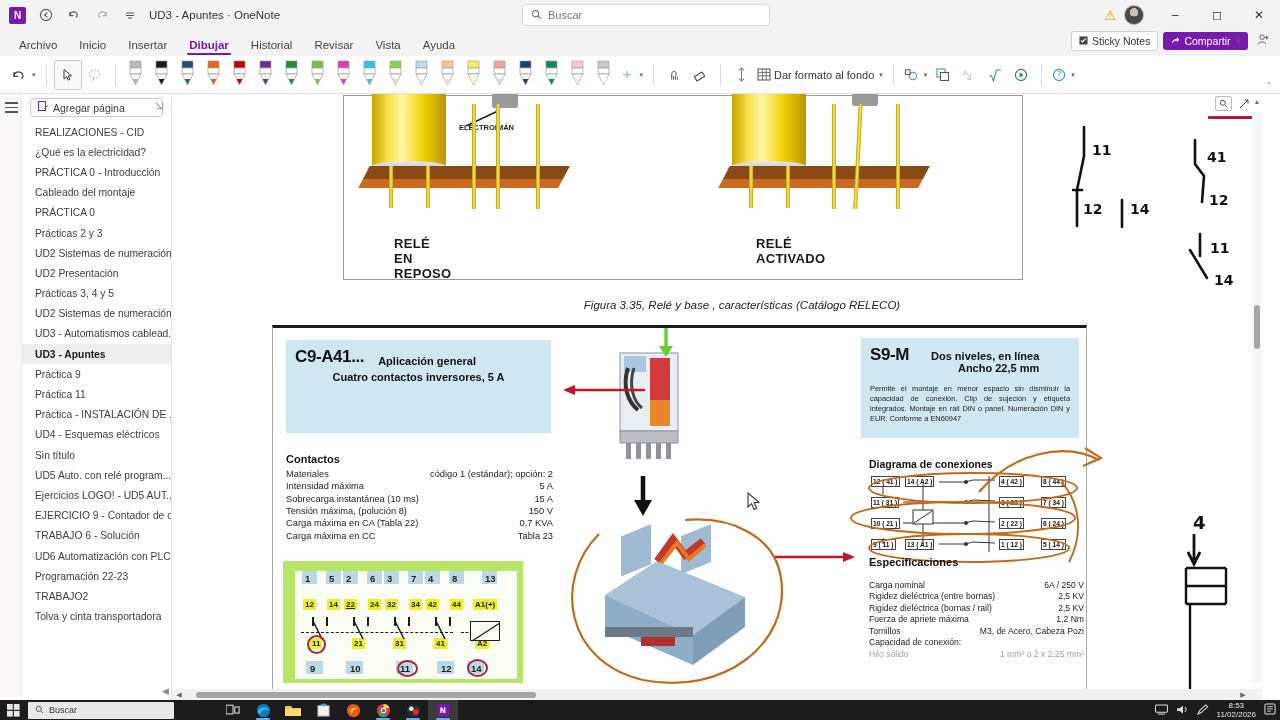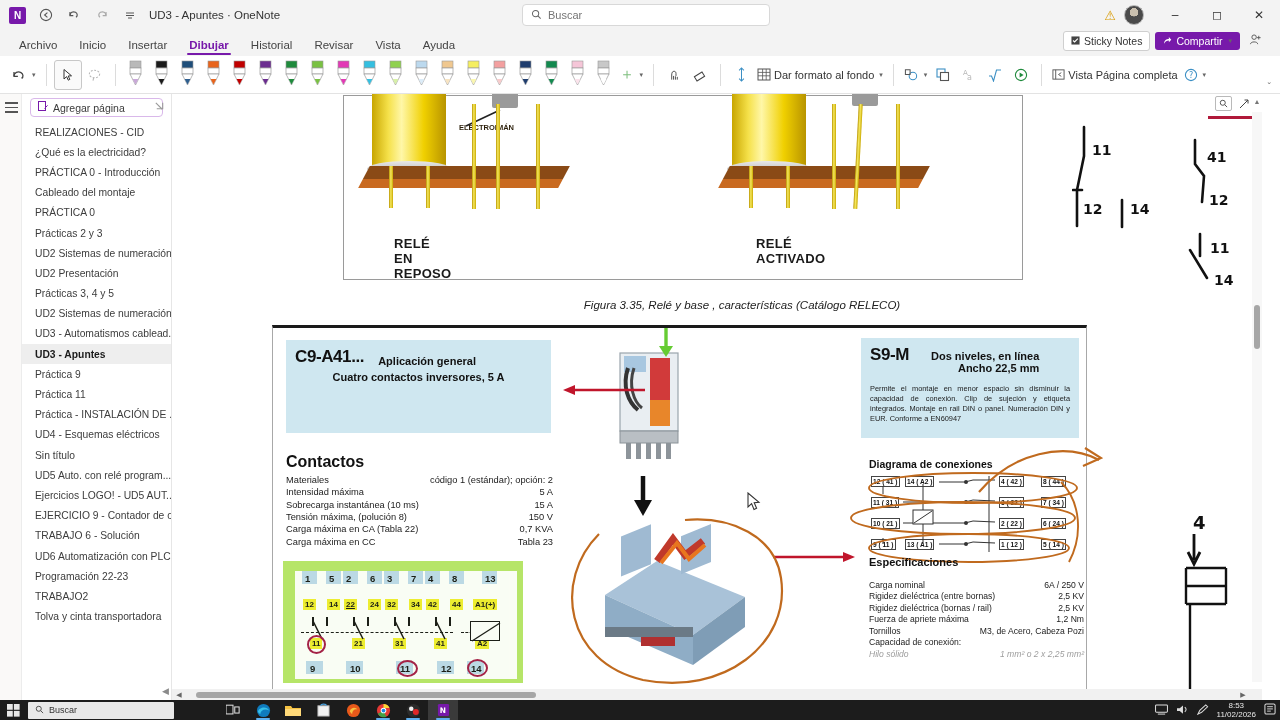--- a/index.html
+++ b/index.html
@@ -62,21 +62,21 @@
   .rtab {
     font-size: 11.5px; color: #444; padding: 3px 11px 5px 11px; position: relative;
     white-space: nowrap;
   }
   .rtab.active { color: #7719aa; font-weight: bold; }
   .rtab.active::after {
     content: ''; position: absolute; left: 9px; right: 9px; bottom: 1px;
     height: 2px; background: #7719aa; border-radius: 1px;
   }
   .ribbon-right {
-    position: absolute; right: 14px; top: 1px; display: flex; align-items: center; gap: 5px;
+    position: absolute; right: 6px; top: 1px; display: flex; align-items: center; gap: 5px;
   }
   .sticky-notes {
     border: 1px solid #cfcfcf; background: #fff; border-radius: 3px;
     font-size: 10.5px; padding: 3px 7px; display: flex; align-items: center; gap: 4px;
     color: #333;
   }
   .share-btn {
     background: #7719aa; color: #fff; border-radius: 3px; font-size: 10.5px;
     padding: 3px 8px; display: flex; align-items: center; gap: 4px;
   }
@@ -227,21 +227,21 @@
     background: #fff; border: 1px solid #a8a8a8; border-top: 3px solid #1a1a1a;
   }
   .blue-box {
     position: absolute; background: #cfe7f0; padding: 7px 9px;
   }
   .bb-title { font-size: 17px; font-weight: bold; color: #111; letter-spacing: -0.4px; }
   .bb-sub { font-size: 11px; font-weight: bold; color: #111; }
   .bb-line { font-size: 9.5px; font-weight: bold; color: #111; }
   .bb-para { font-size: 7.4px; color: #1b1b1b; line-height: 1.35; text-align: justify; }
 
-  .sec-title { font-size: 16px; font-weight: bold; color: #111; }
+  .sec-title { font-size: 11px; font-weight: bold; color: #111; }
   .spec-row { display: flex; justify-content: space-between; font-size: 9.3px; color: #1b1b1b; line-height: 1.33; }
   .spec-row .k { white-space: nowrap; }
   .spec-row .v { white-space: nowrap; font-weight: normal; }
 
   .green-hl { position: absolute; background: #a9e04e; }
 
   
   .termbox {
     position: absolute; background: #ffffff;
   }
@@ -667,27 +667,20 @@
             <path d="M1 8 L3.5 8 L5.5 13 L8.5 2 L13 2" fill="none" stroke="#3b8fc4" stroke-width="1.1"></path>
           </svg>
       </div>
       <div class="rbtn">
         <svg width="14" height="14" viewBox="0 0 14 14">
             <circle cx="7" cy="7" r="5.6" fill="none" stroke="#1f8a3c" stroke-width="1.1"></circle>
             <path d="M5.6 4.6 L9.6 7 L5.6 9.4 Z" fill="#1f8a3c"></path>
           </svg>
       </div>
       <div class="sep"></div>
-      <div class="rbtn">
-        <svg width="13" height="13" viewBox="0 0 14 14">
-            <rect x="1" y="2" width="12" height="10" fill="none" stroke="#555" stroke-width="1"></rect>
-            <path d="M4 2 L4 12 M10 5 L7 7 L10 9" stroke="#555" stroke-width="1" fill="none"></path>
-          </svg>
-        <span class="rbtn-lbl">Vista Página completa</span>
-      </div>
       <div class="rbtn">
         <svg width="14" height="14" viewBox="0 0 14 14">
             <circle cx="7" cy="7" r="5.6" fill="none" stroke="#3b8fc4" stroke-width="1.1"></circle>
             <text x="5" y="10" font-size="8" fill="#3b8fc4" font-family="DejaVu Sans">?</text>
           </svg>
         <span class="caret">▾</span>
       </div>
     </div>
     <div style="position:absolute;right:8px;top:22px;" class="caret">⌄</div>
   </div>
@@ -1054,21 +1047,21 @@
                 <span class="v">1,2 Nm</span>
               </div>
               <div class="spec-row" style="font-size: 8.6px;">
                 <span class="k">Tornillos</span>
                 <span class="v">M3, de Acero, Cabeza Pozi</span>
               </div>
               <div class="spec-row" style="font-size: 8.6px;">
                 <span class="k">Capacidad de conexión:</span>
                 <span class="v"></span>
               </div>
-              <div class="spec-row" style="font-size: 8.6px; opacity: 0.45; font-style: italic;">
+              <div class="spec-row" style="font-size: 8.6px; opacity: 0.45;">
                 <span class="k">Hilo sólido</span>
                 <span class="v">1 mm² o 2 x 2,25 mm²</span>
               </div>
             </div>
         </div>
       </div>
 
       <div style="position:absolute; left:900px; top:0px; width:190px; height:600px;">
         <svg width="190" height="600">
 

